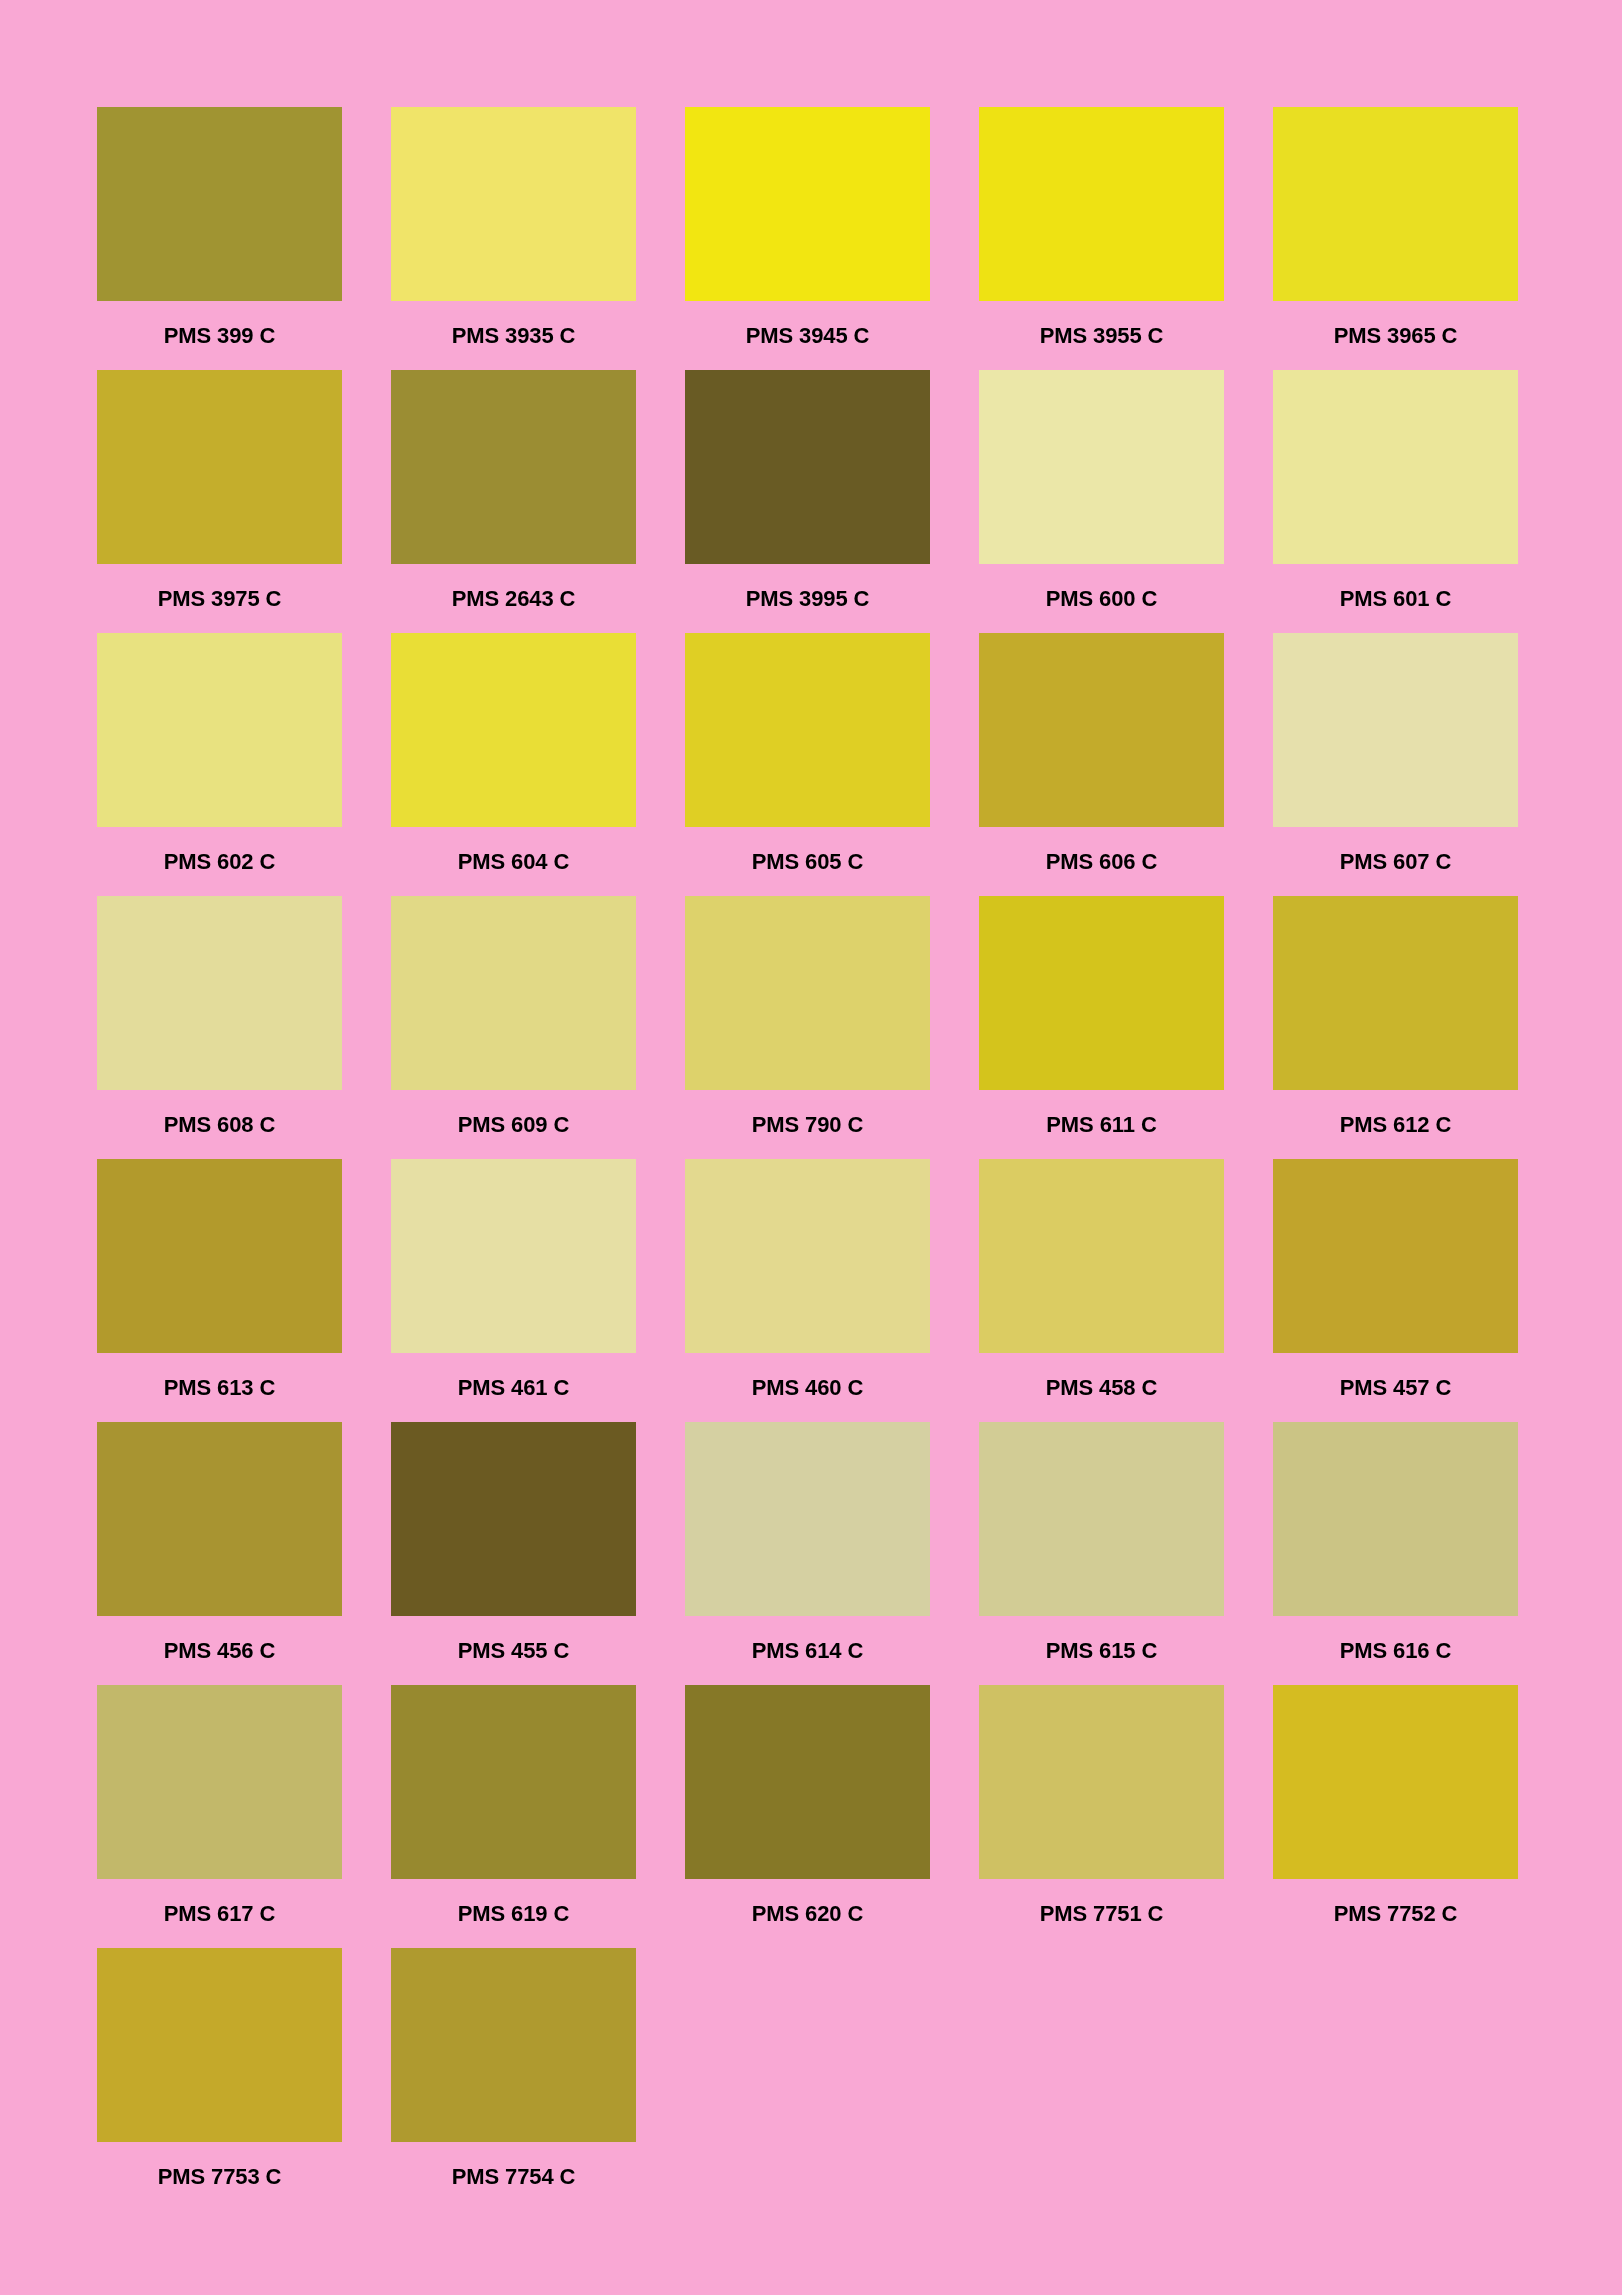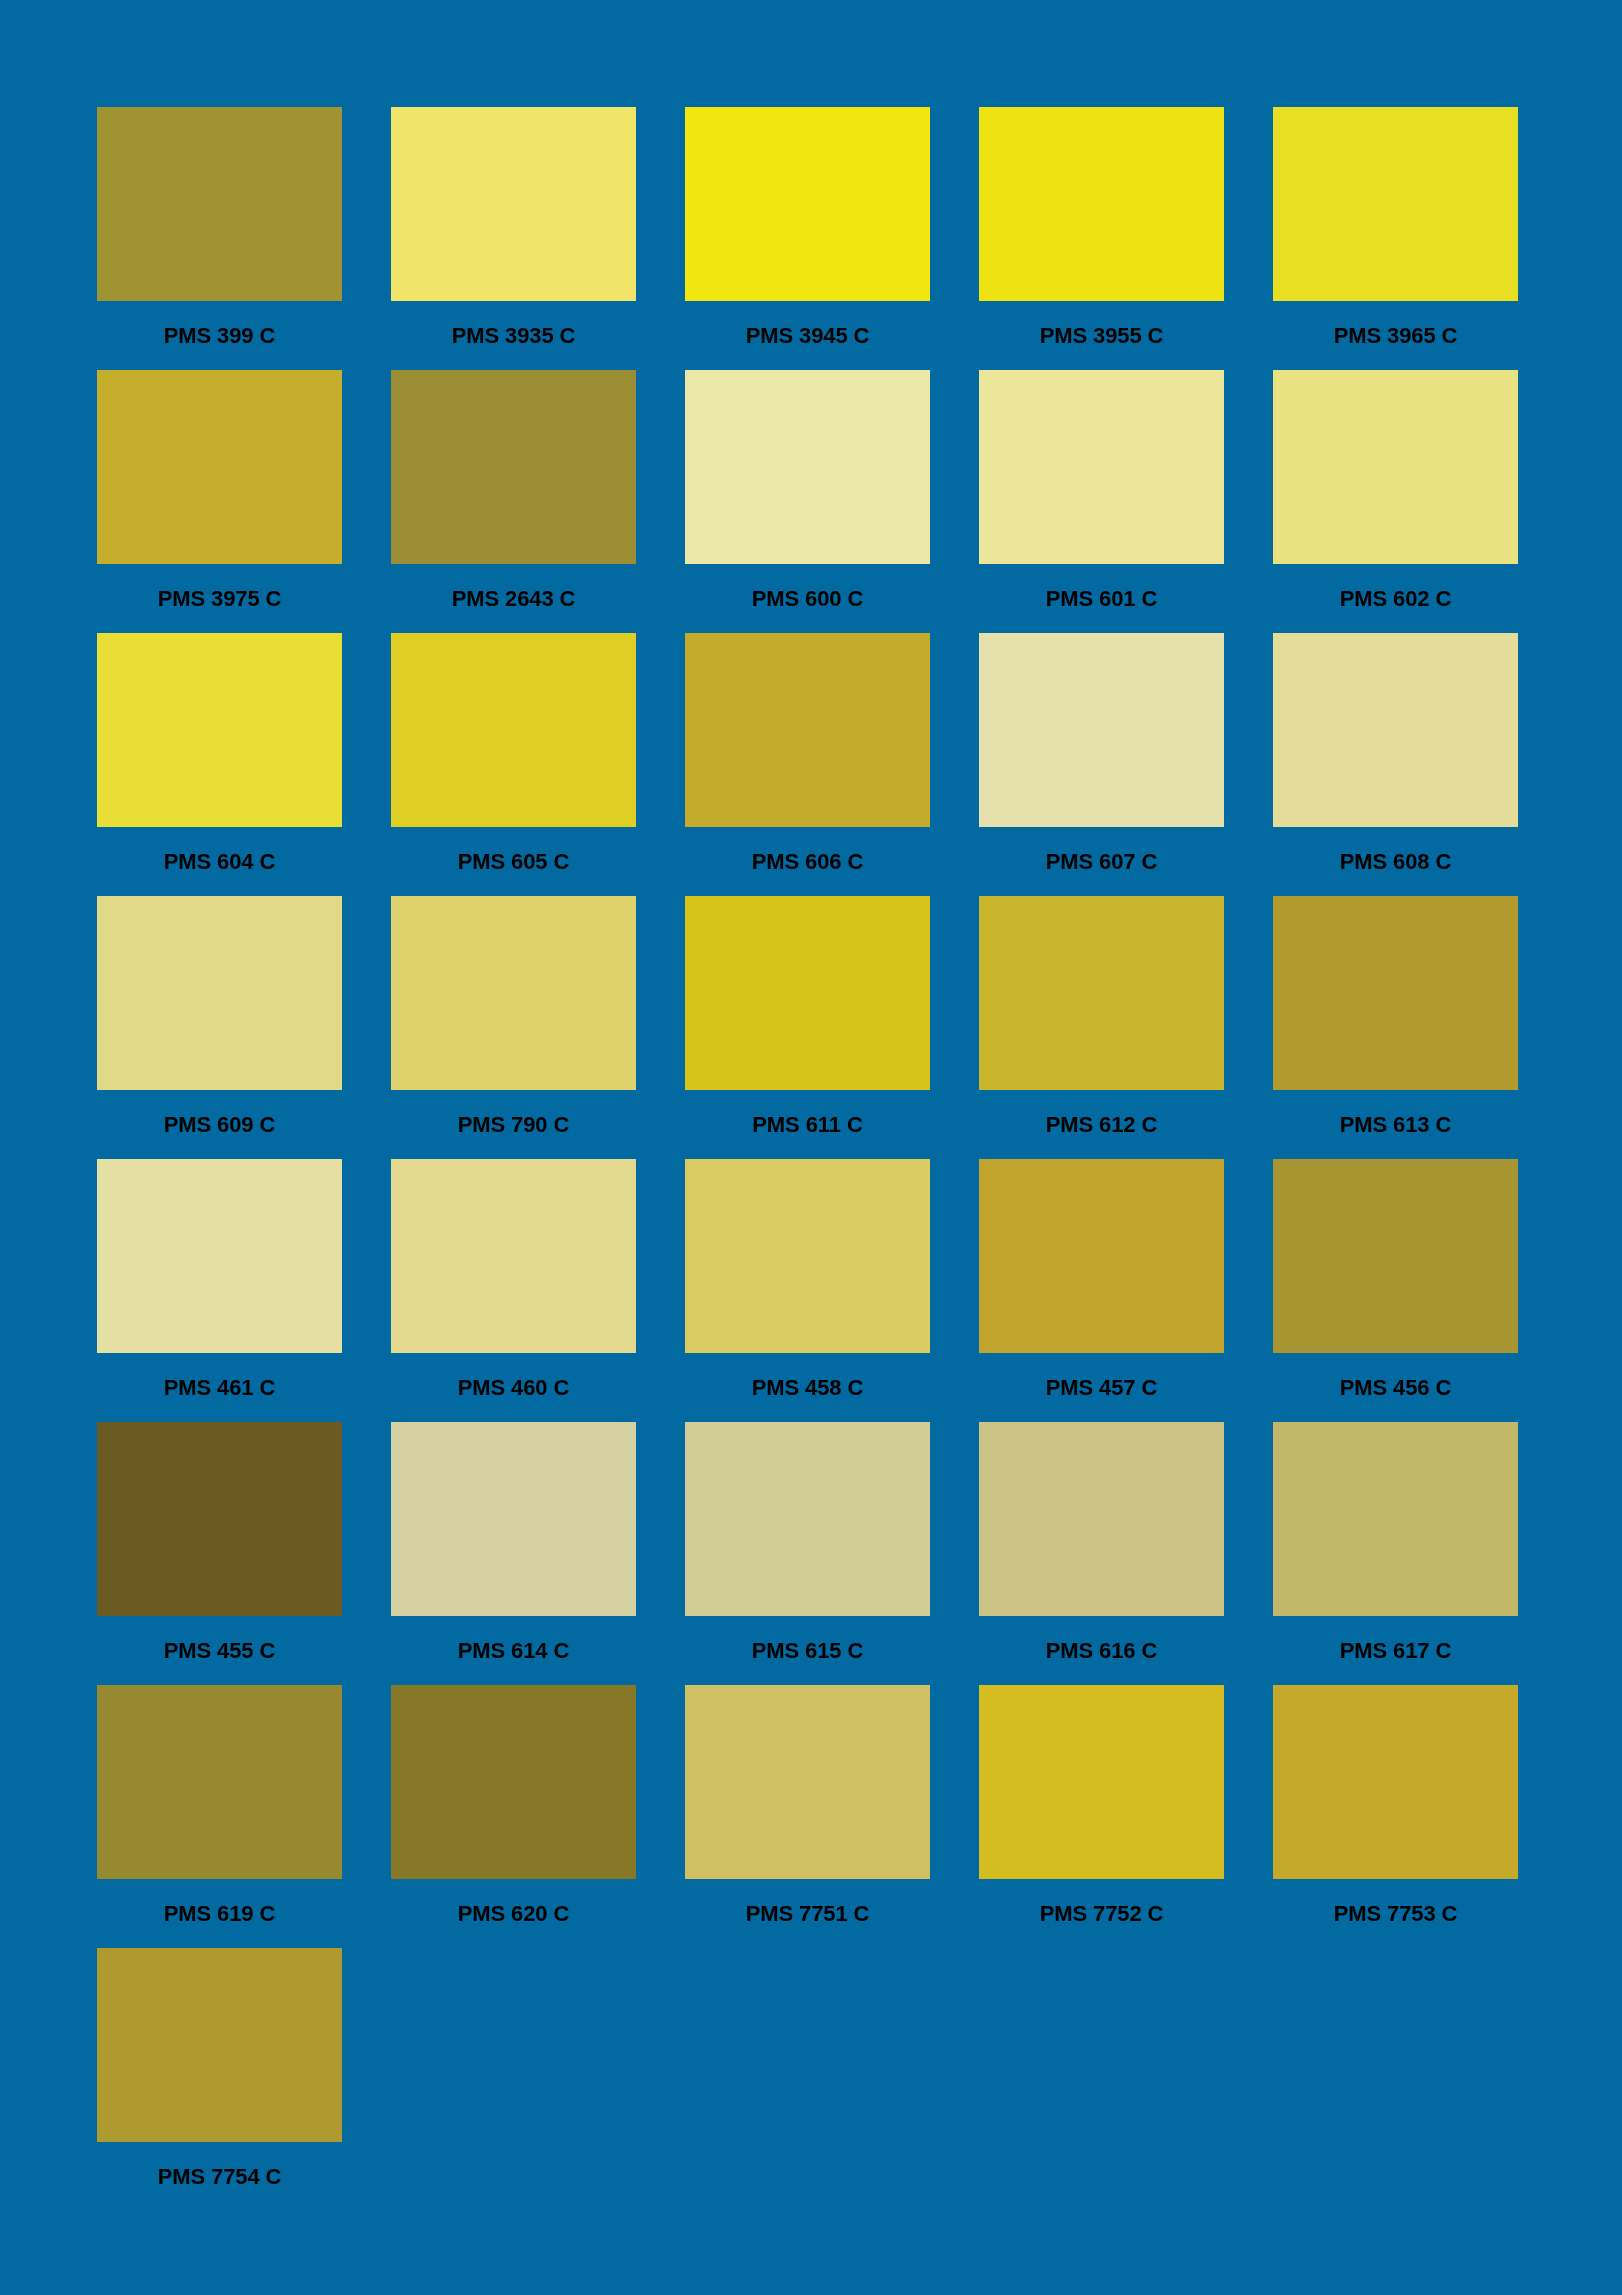--- a/index.html
+++ b/index.html
@@ -10,21 +10,21 @@
   body {
     width: 1622px;
     height: 2295px;
     font-family: "Liberation Sans", "DejaVu Sans", sans-serif;
     -webkit-font-smoothing: antialiased;
   }
   #sheet {
     box-sizing: border-box;
     width: 1622px;
     height: 2295px;
-    background: #0369a1;
+    background: #f9a8d4;
     padding: 107px 97px 108px 97px;
   }
   #swatch-grid {
     display: grid;
     grid-template-columns: repeat(5, 245px);
     grid-auto-rows: 263px;
     column-gap: 49px;
     row-gap: 0px;
     justify-content: start;
     align-content: start;
@@ -78,20 +78,24 @@
       </div>
       <div class="swatch-cell">
         <div class="swatch-chip" style="background-color: rgb(196, 174, 44);"></div>
         <div class="swatch-label">PMS 3975 C</div>
       </div>
       <div class="swatch-cell">
         <div class="swatch-chip" style="background-color: rgb(155, 141, 51);"></div>
         <div class="swatch-label">PMS 2643 C</div>
       </div>
       <div class="swatch-cell">
+        <div class="swatch-chip" style="background-color: rgb(105, 91, 36);"></div>
+        <div class="swatch-label">PMS 3995 C</div>
+      </div>
+      <div class="swatch-cell">
         <div class="swatch-chip" style="background-color: rgb(235, 231, 168);"></div>
         <div class="swatch-label">PMS 600 C</div>
       </div>
       <div class="swatch-cell">
         <div class="swatch-chip" style="background-color: rgb(235, 230, 154);"></div>
         <div class="swatch-label">PMS 601 C</div>
       </div>
       <div class="swatch-cell">
         <div class="swatch-chip" style="background-color: rgb(232, 226, 128);"></div>
         <div class="swatch-label">PMS 602 C</div>

